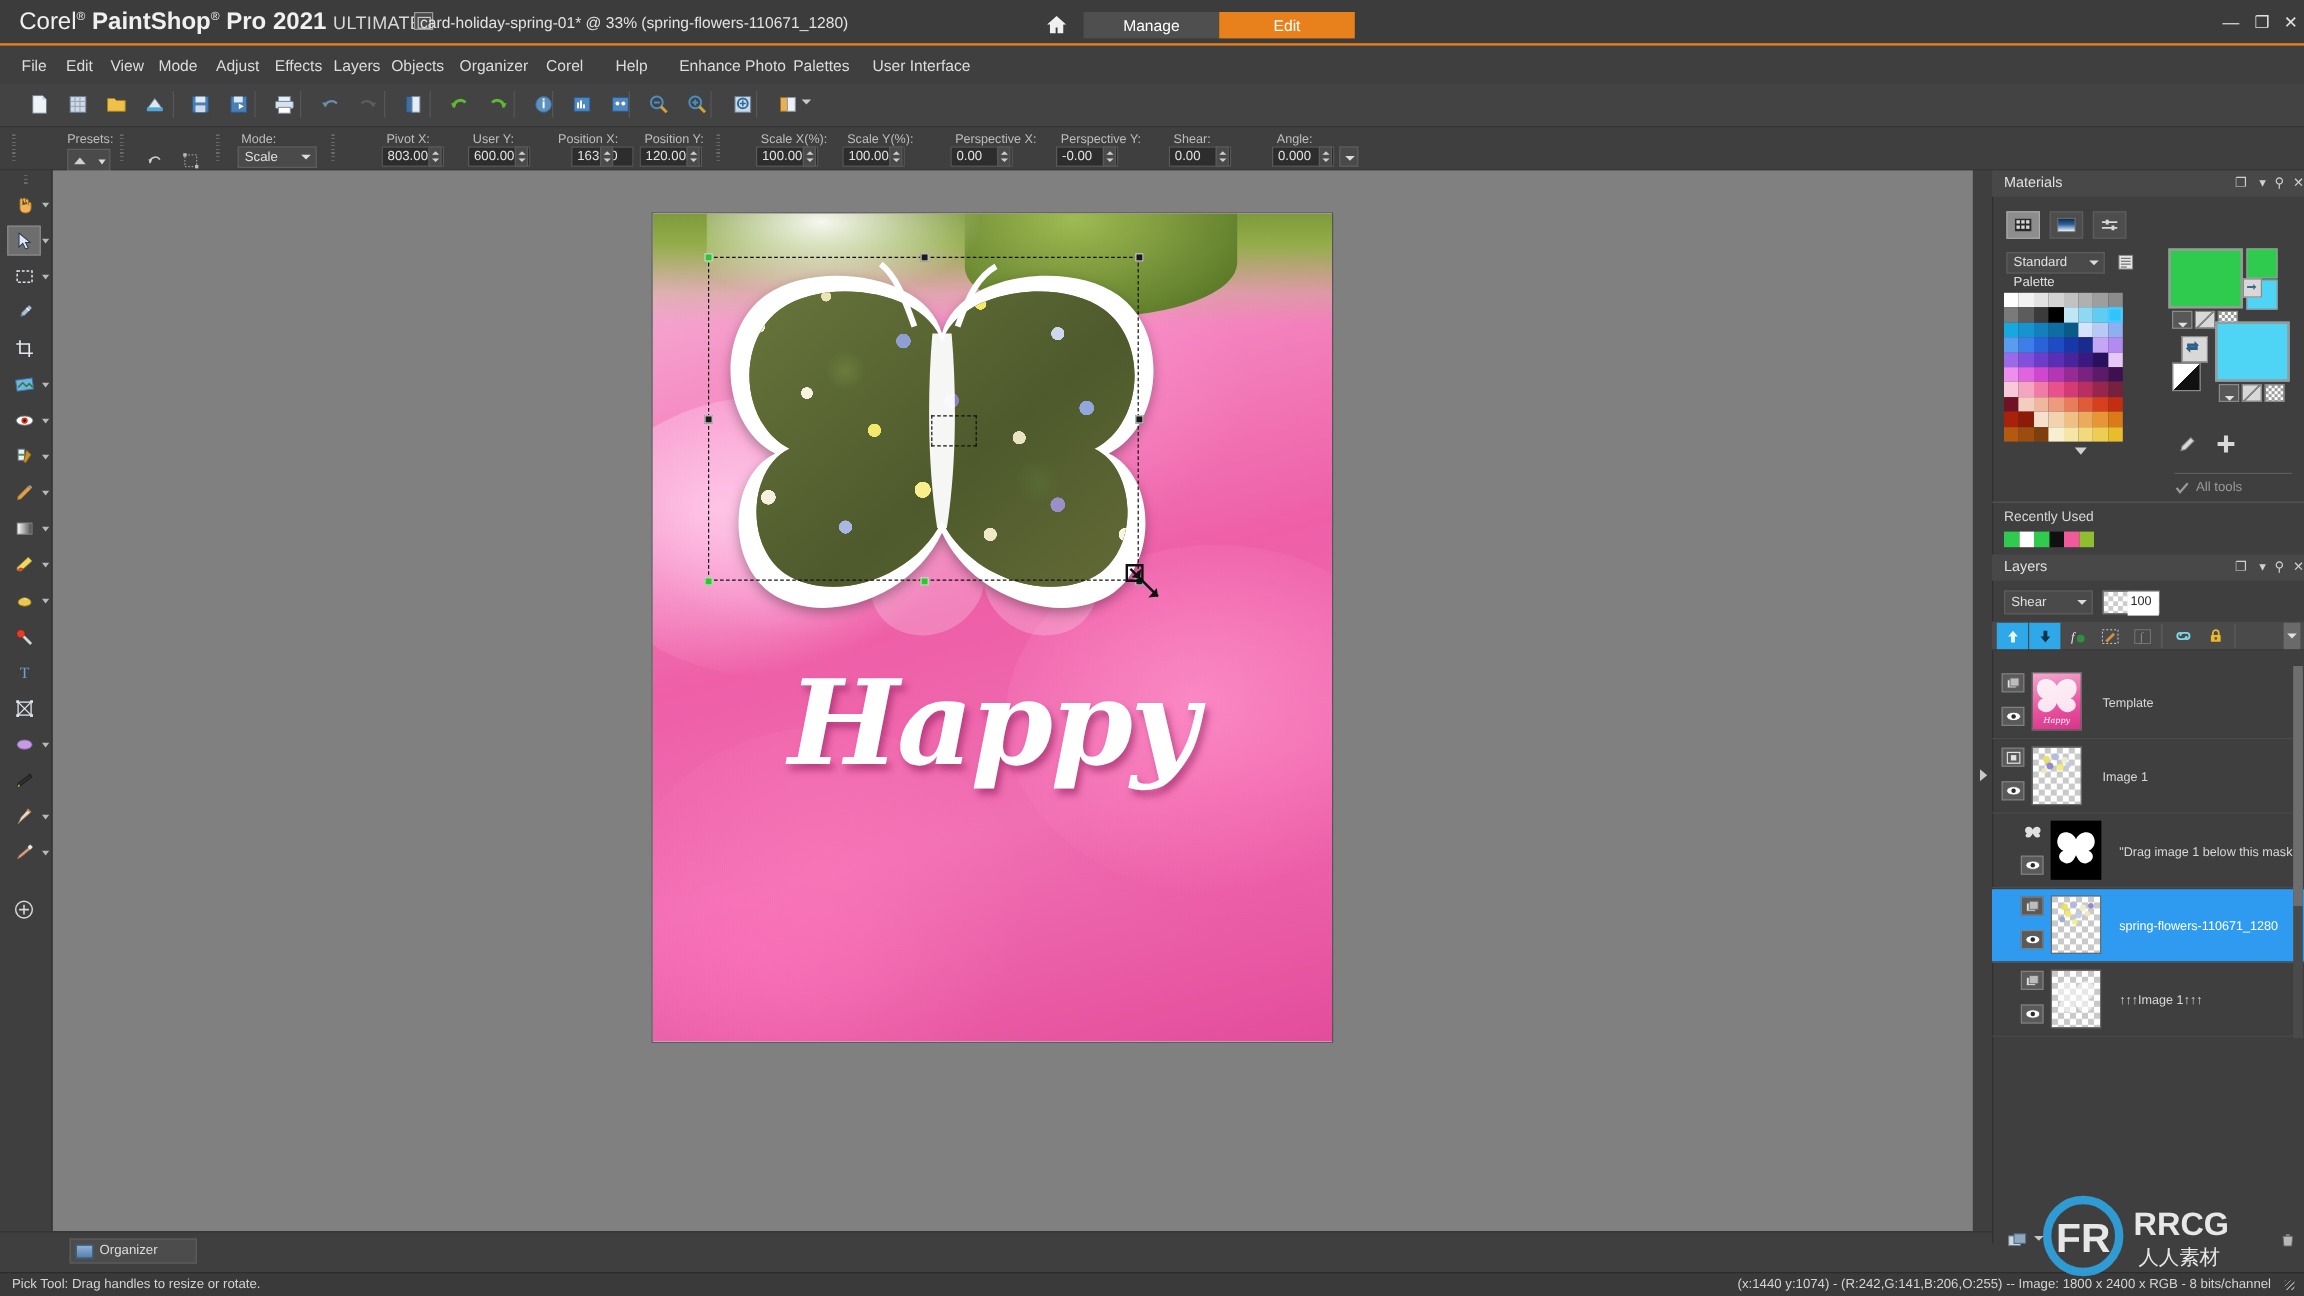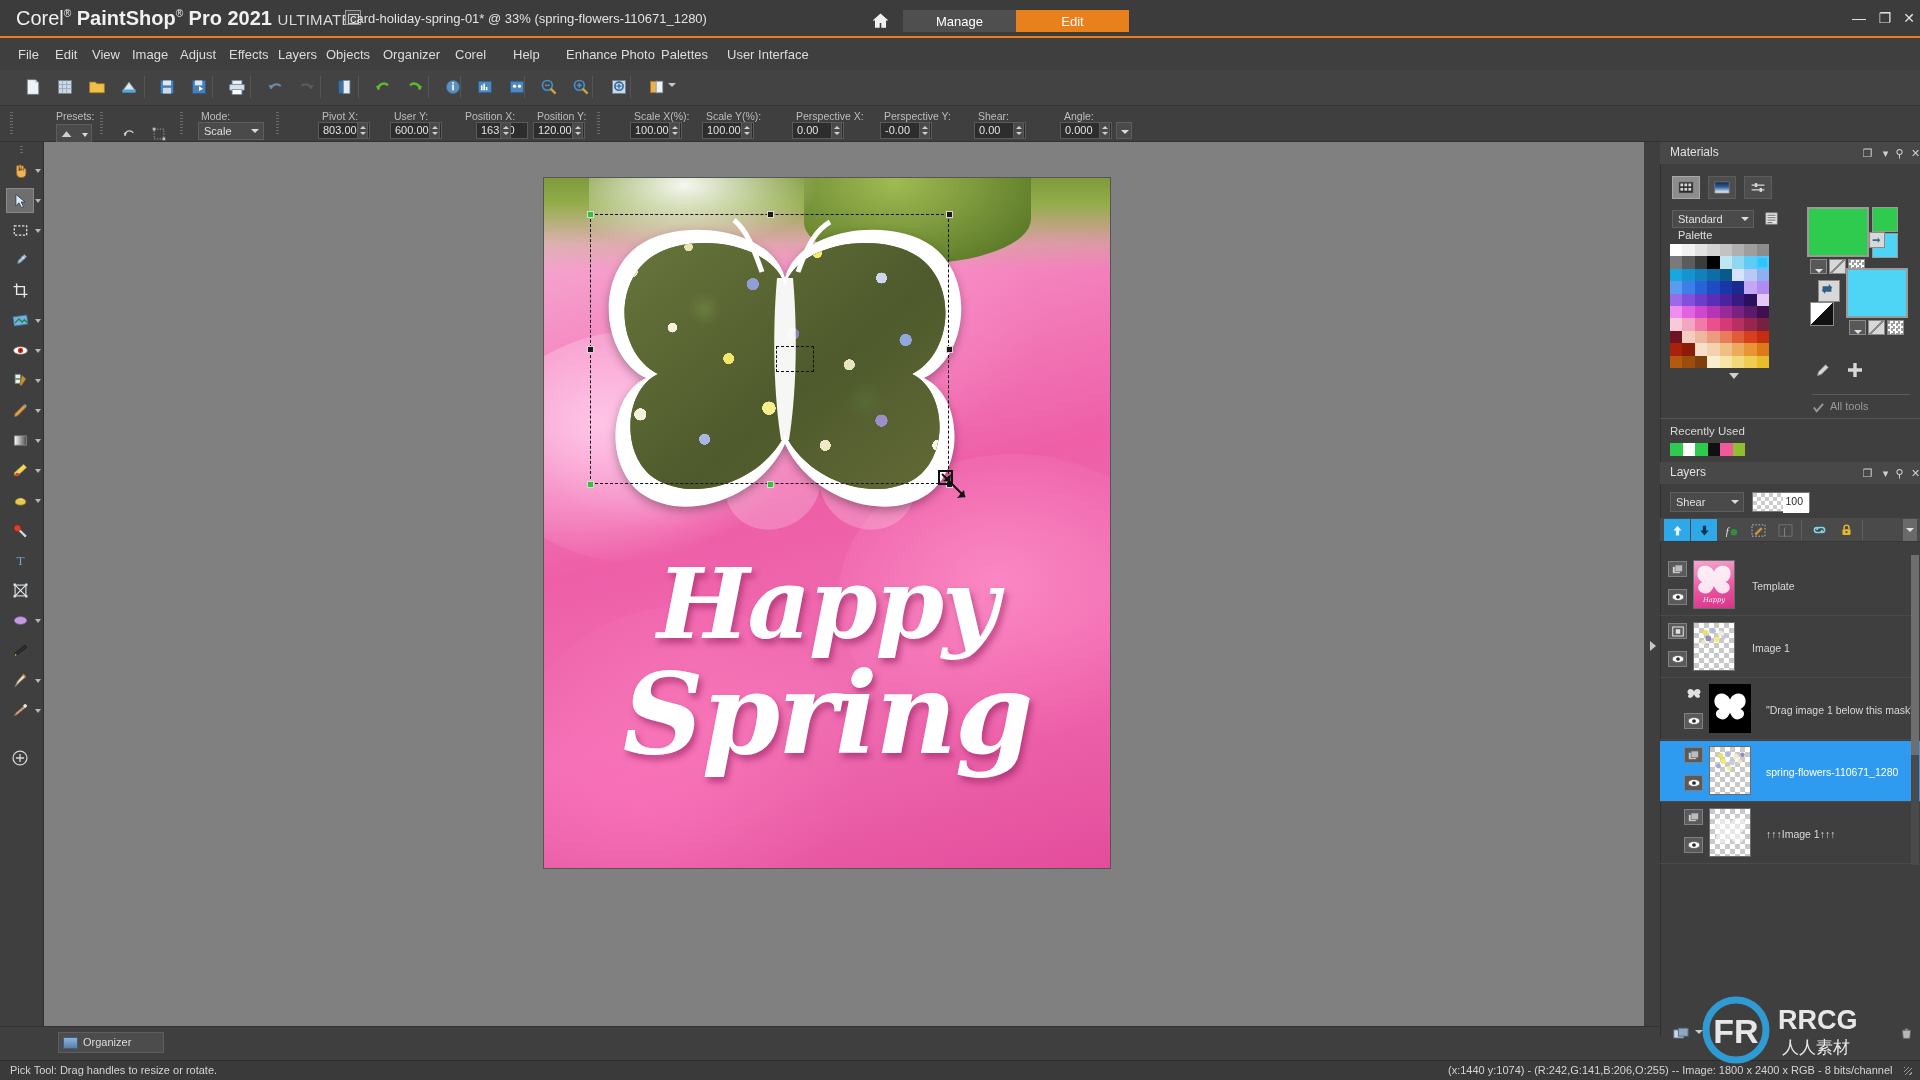--- a/index.html
+++ b/index.html
@@ -178,21 +178,21 @@
 
   <div class="winctrl" style="left:1848px">—</div>
   <div class="winctrl" style="left:1874px">❐</div>
   <div class="winctrl" style="left:1898px">✕</div>
 </div>
 
 <div class="menubar">
   <div class="menuitem" style="left:18px">File</div>
   <div class="menuitem" style="left:55px">Edit</div>
   <div class="menuitem" style="left:92px">View</div>
-  <div class="menuitem" style="left:132px">Image</div>
+  <div class="menuitem" style="left:132px">Mode</div>
   <div class="menuitem" style="left:180px">Adjust</div>
   <div class="menuitem" style="left:229px">Effects</div>
   <div class="menuitem" style="left:278px">Layers</div>
   <div class="menuitem" style="left:326px">Objects</div>
   <div class="menuitem" style="left:383px">Organizer</div>
   <div class="menuitem" style="left:455px">Corel</div>
   <div class="menuitem" style="left:513px">Help</div>
   <div class="menu-sep"></div>
   <div class="menuitem" style="left:566px">Enhance Photo</div>
   <div class="menuitem" style="left:661px">Palettes</div>
@@ -606,21 +606,20 @@
             <div xmlns="http://www.w3.org/1999/xhtml" class="flowers"></div>
           </foreignObject>
           <path d="M178 56 C168 28 162 14 150 4" stroke="#ffffff" stroke-width="5" fill="none"></path>
           <path d="M214 56 C224 28 232 14 246 6" stroke="#ffffff" stroke-width="5" fill="none"></path>
           <path d="M193 62 C188 120 190 180 197 224 L205 224 C212 180 214 120 209 62Z" fill="#ffffff" opacity=".95"></path>
         </svg>
       </div>
     </div>
 
     <div class="title-happy">Happy</div>
-    <div class="title-spring">Spring</div>
 
     <div class="marquee">
       <div class="mh g" style="left:-4px;top:-4px"></div>
       <div class="mh" style="left:176px;top:-4px"></div>
       <div class="mh" style="left:355px;top:-4px"></div>
       <div class="mh" style="left:-4px;top:131px"></div>
       <div class="mh" style="left:355px;top:131px"></div>
       <div class="mh g" style="left:-4px;top:266px"></div>
       <div class="mh g" style="left:176px;top:266px"></div>
       <div class="mh" style="left:355px;top:266px"></div>
@@ -836,21 +835,21 @@
   <div class="phbtn" style="left:200px">❐</div>
   <div class="phbtn" style="left:218px">▾</div>
   <div class="phbtn" style="left:232px">⚲</div>
   <div class="phbtn" style="left:248px">✕</div>
 </div>
 
 <div class="combo" style="left:1670px;top:492px;width:74px;height:20px;line-height:18px">
   <span>Shear</span>
   <i class="cv" style="top:7px"></i>
 </div>
-<div style="position:absolute;left:1752px;top:492px;width:58px;height:20px;background:repeating-conic-gradient(#ffffff 0 25%,#cccccc 0 50%) 0 0/8px 8px;border:1px solid #777">
+<div style="position:absolute;left:1752px;top:492px;width:48px;height:20px;background:repeating-conic-gradient(#ffffff 0 25%,#cccccc 0 50%) 0 0/8px 8px;border:1px solid #777">
   <div style="position:absolute;right:0;top:0;width:26px;height:20px;background:#ffffff"></div>
   <span style="position:absolute;right:6px;top:2px;font-size:10.5px;color:#2a2a2a">100</span>
 </div>
 
 <div style="position:absolute;left:1660px;top:518px;width:260px;height:24px;background:#4a4a4a;border-bottom:1px solid #383838"></div>
 <div style="position:absolute;left:1664px;top:519px;width:26px;height:22px;background:#2ea8e8;display:flex;align-items:center;justify-content:center">
   <svg viewBox="0 0 16 16" width="13" height="13">
       <path d="M8 2 l5 6 h-3 v6 h-4 V8 H3z" fill="#e8f4ff"></path>
     </svg>
   </div>

